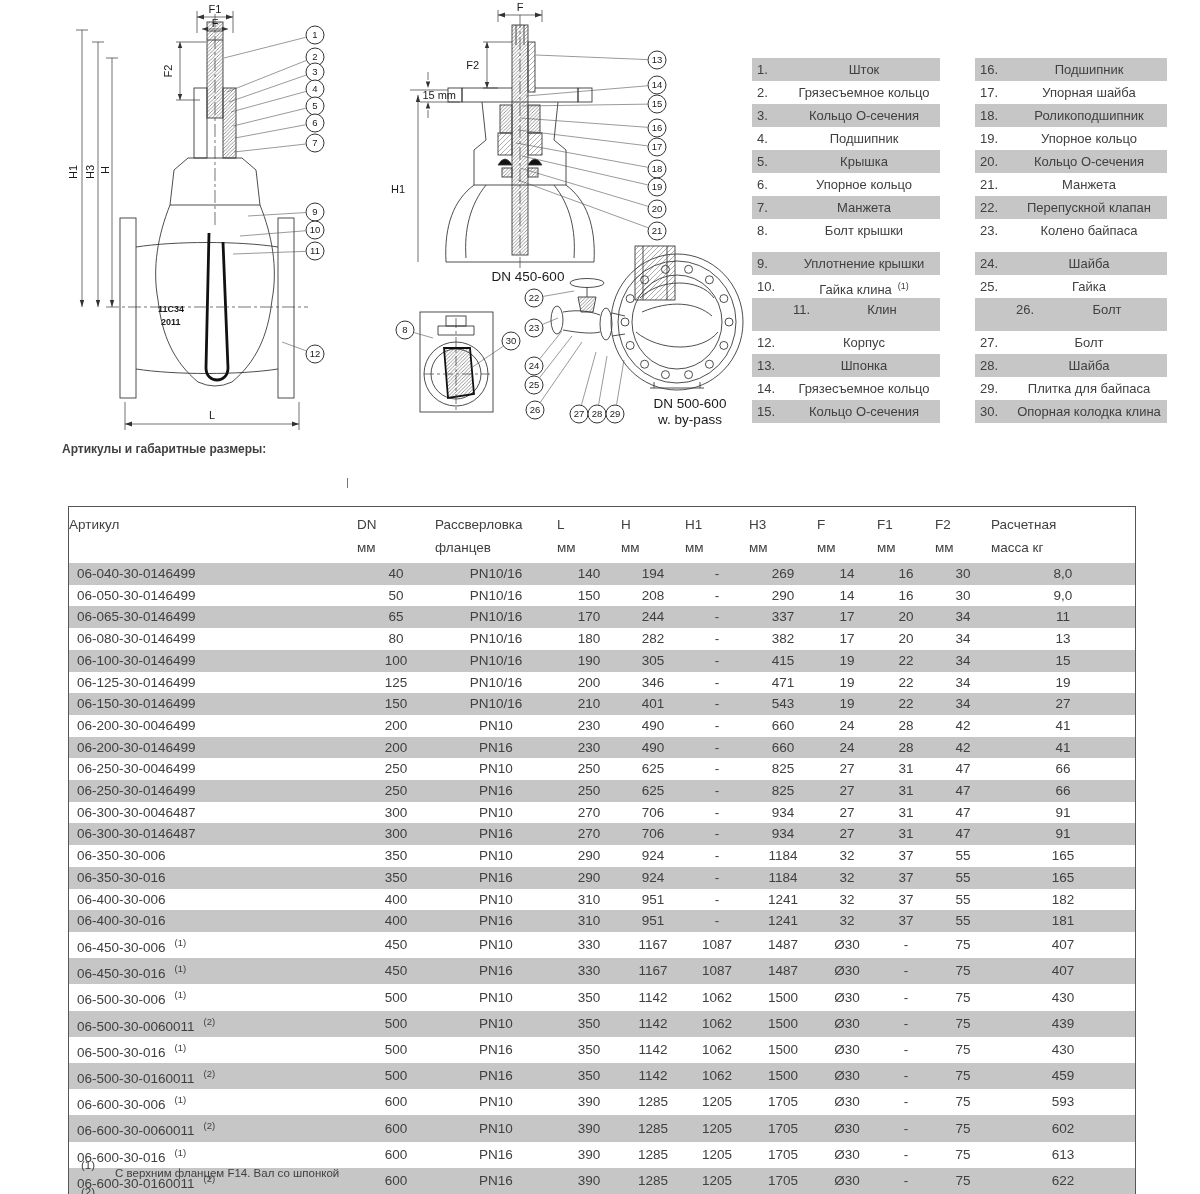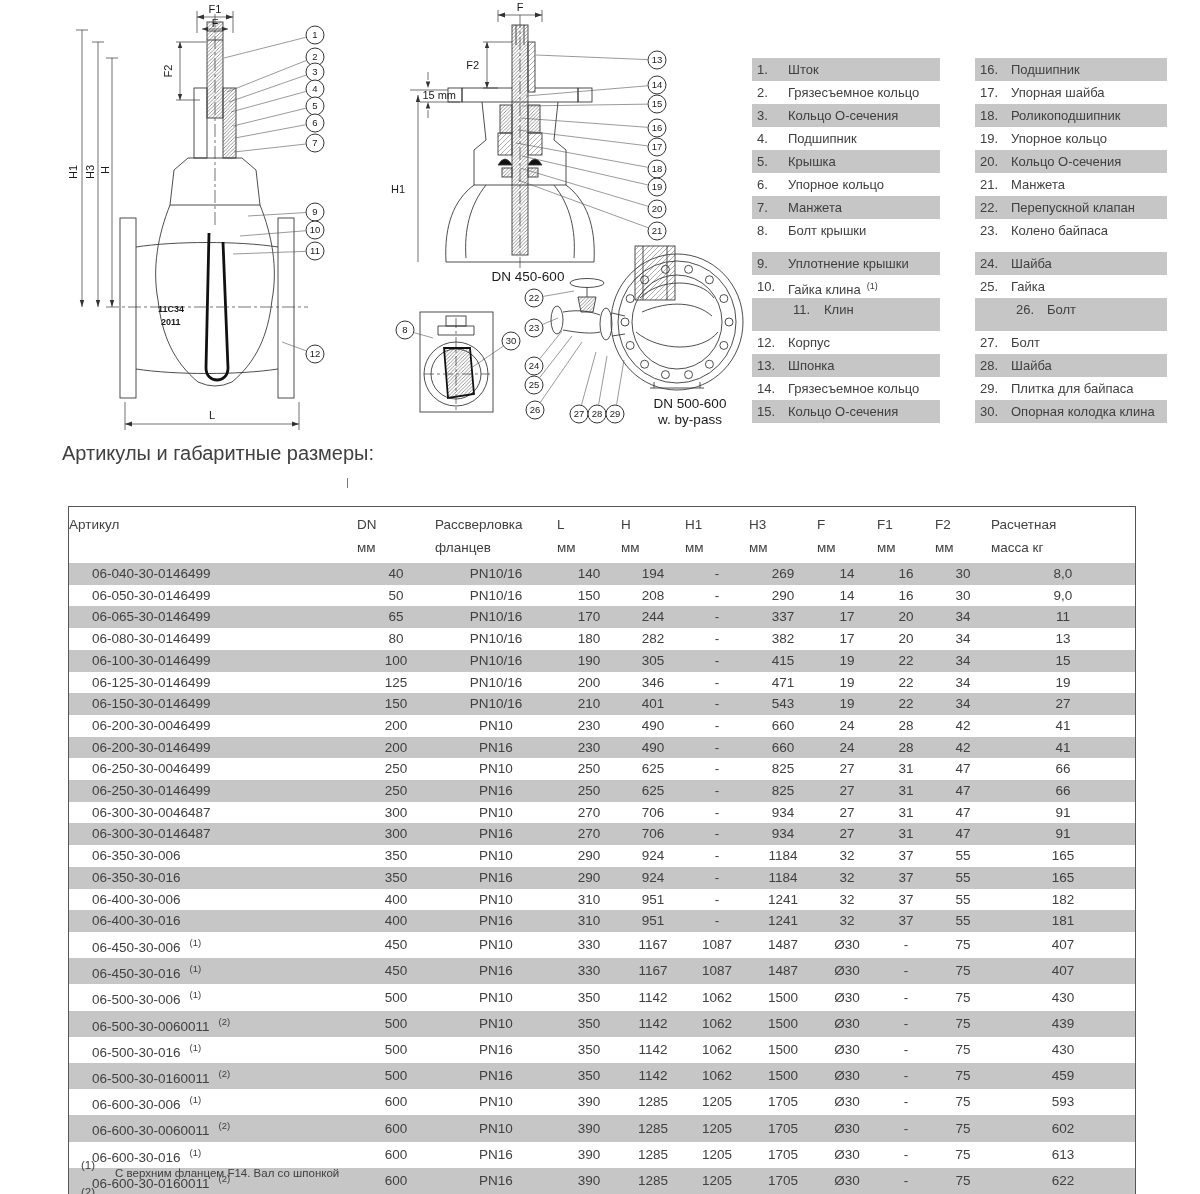--- a/index.html
+++ b/index.html
@@ -8,34 +8,34 @@
   
   .legend-col{position:absolute;top:58px;}
   #legend-left{left:752px;width:188px;}
   #legend-right{left:975px;width:192px;}
   .leg-row{display:flex;align-items:flex-start;box-sizing:border-box;height:23px;
            font-size:13px;line-height:23px;}
   .leg-row.shaded{background:#c6c6c6;}
   .leg-row.tall{height:33px;padding-left:36px;}
   .leg-row.gap{margin-top:10px;}
   .leg-num{width:31px;padding-left:5px;flex:none;}
-  .leg-label{flex:1;white-space:nowrap;}
+  .leg-label{flex:1;white-space:nowrap;text-align:center;}
   .leg-note{font-size:9px;vertical-align:super;margin-left:6px;}
   
-  .sheet-title{position:absolute;left:62px;top:442px;font-size:20px;font-weight:normal;}
+  .sheet-title{position:absolute;left:62px;top:442px;font-size:12px;font-weight:bold;}
   
   .table-wrap{position:absolute;left:68px;top:478px;width:1068px;height:713px;
               border:1px solid #555;box-sizing:border-box;background:#fff;margin-top:28px;}
   #dims-table{border-collapse:collapse;table-layout:fixed;width:1066px;font-size:13.5px;}
   #dims-table th{padding:0;height:56px;vertical-align:top;font-weight:normal;text-align:left;}
   #dims-table th.article{text-align:left;}
   #dims-table th .h1line{margin-top:10px;}
   #dims-table th .h2line{margin-top:8px;}
   #dims-table td{padding:0;height:21.7px;text-align:center;white-space:nowrap;overflow:hidden;line-height:21.7px;}
-  #dims-table td.article{text-align:left;padding-left:23px;}
+  #dims-table td.article{text-align:left;padding-left:8px;}
   #dims-table tr.shaded{background:#c6c6c6;}
   .art-note{font-size:9.5px;vertical-align:super;margin-left:9px;}
   .fn{position:absolute;font-size:11.5px;}
   .fn .fn-marker{position:absolute;left:12px;top:0;}
   .fn .fn-text{position:absolute;left:46px;top:8px;white-space:nowrap;}
   .col-tick{position:absolute;left:347px;top:478px;width:1px;height:10px;background:#777;}
   
   #diagram-svg{position:absolute;left:50px;top:0;}
   #diagram-svg text{font-family:"Liberation Sans",sans-serif;fill:#1a1a1a;}
   .dim-label{font-size:11px;}

